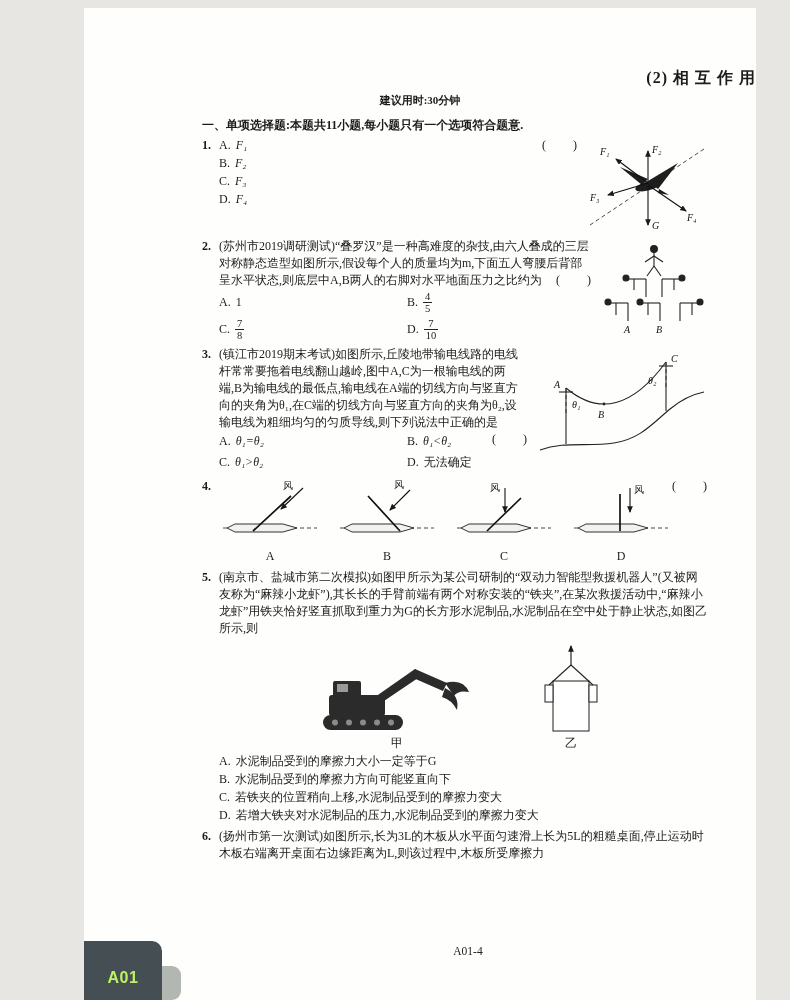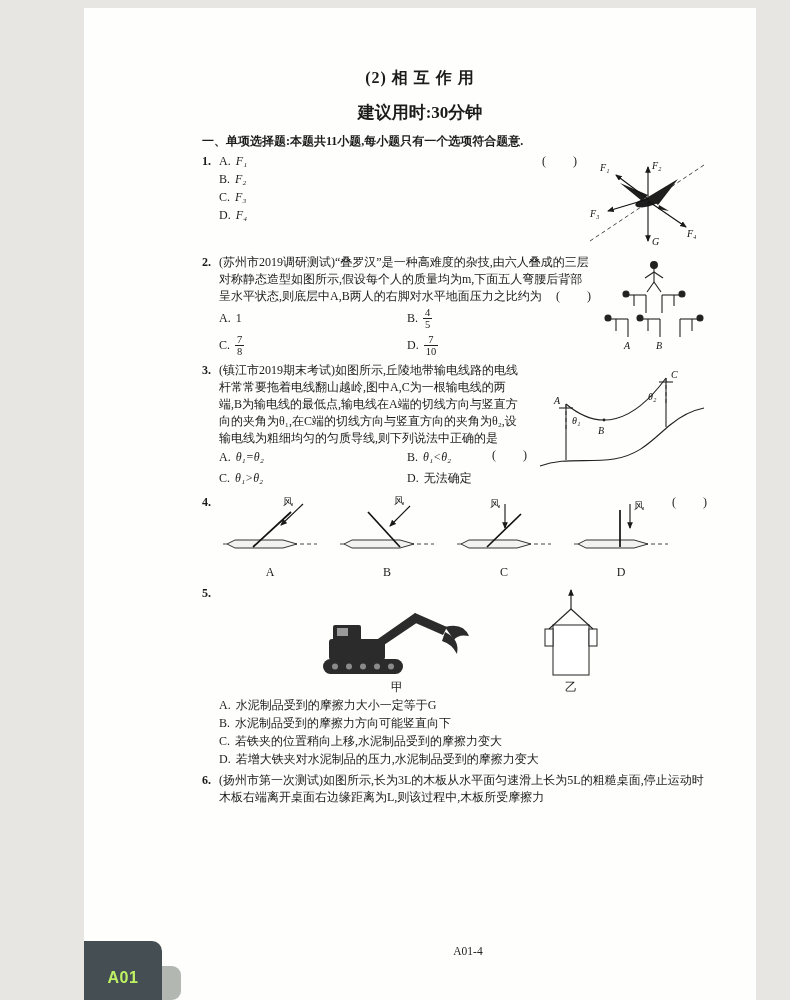--- a/index.html
+++ b/index.html
@@ -2,22 +2,22 @@
 <html><head>
 <meta charset="utf-8">
 <style>
   html,body{margin:0;padding:0}
   body{
     width:790px;height:1000px;position:relative;overflow:hidden;
     background:#e7e6e2;
     font-family:"Liberation Serif","DejaVu Serif",serif;color:#1b1b1b;
   }
   .paper{position:absolute;left:84px;top:8px;width:672px;height:992px;background:#fefefc;overflow:hidden}
-  .page-title{margin:60px 0 12px;text-align:center;font-size:16px;font-weight:700;letter-spacing:1px}
-  .duration{text-align:center;font-weight:700;font-size:17px;margin-bottom:9px}
+  .page-title{margin:60px 0 4px;text-align:right;font-size:16px;font-weight:700;letter-spacing:1px}
+  .duration{text-align:center;font-weight:700;font-size:11px;margin-bottom:9px}
   .content{padding:0 48px 0 118px;font-size:12px;line-height:17px}
   .section-intro{font-weight:700;margin-bottom:3px}
   .q{position:relative;padding-left:17px;margin-bottom:4px}
   .q::after{content:"";display:block;clear:both}
   .q-num{position:absolute;left:0;top:0;font-weight:700}
   .figR{float:right;margin:2px 0 3px 8px}
   figure{margin:0}
   .stem{margin:0}
   .bracket{float:right;letter-spacing:1px}
   .opts{margin-top:1px}
@@ -260,20 +260,21 @@
             <line class="vec" x1="60" y1="10" x2="60" y2="34" marker-end="url(#arw)"></line>
             <text class="svg-lab-cn" x="64" y="15">风</text>
           </svg>
           <div class="sail-letter">D</div>
         </div>
       </div>
     </div>
 
     <div class="q">
       <span class="q-num">5.</span>
+      <p class="stem"><span>(南京市、盐城市第二次模拟)如图甲所示为某公司研制的“双动力智能型救援机器人”(又被网友称为“麻辣小龙虾”),其长长的手臂前端有两个对称安装的“铁夹”,在某次救援活动中,“麻辣小龙虾”用铁夹恰好竖直抓取到重力为G的长方形水泥制品,水泥制品在空中处于静止状态,如图乙所示,则</span></p>
       <div class="fig5-row">
         <div>
           <svg width="160" height="93" viewBox="0 0 160 93">
             <rect class="sil" x="6" y="74" width="80" height="15" rx="7.5"></rect>
             <circle cx="18" cy="81.5" r="3" fill="#8a8a8a"></circle>
             <circle cx="32" cy="81.5" r="3" fill="#8a8a8a"></circle>
             <circle cx="46" cy="81.5" r="3" fill="#8a8a8a"></circle>
             <circle cx="60" cy="81.5" r="3" fill="#8a8a8a"></circle>
             <circle cx="74" cy="81.5" r="3" fill="#8a8a8a"></circle>
             <rect class="sil" x="12" y="54" width="56" height="21" rx="3"></rect>

